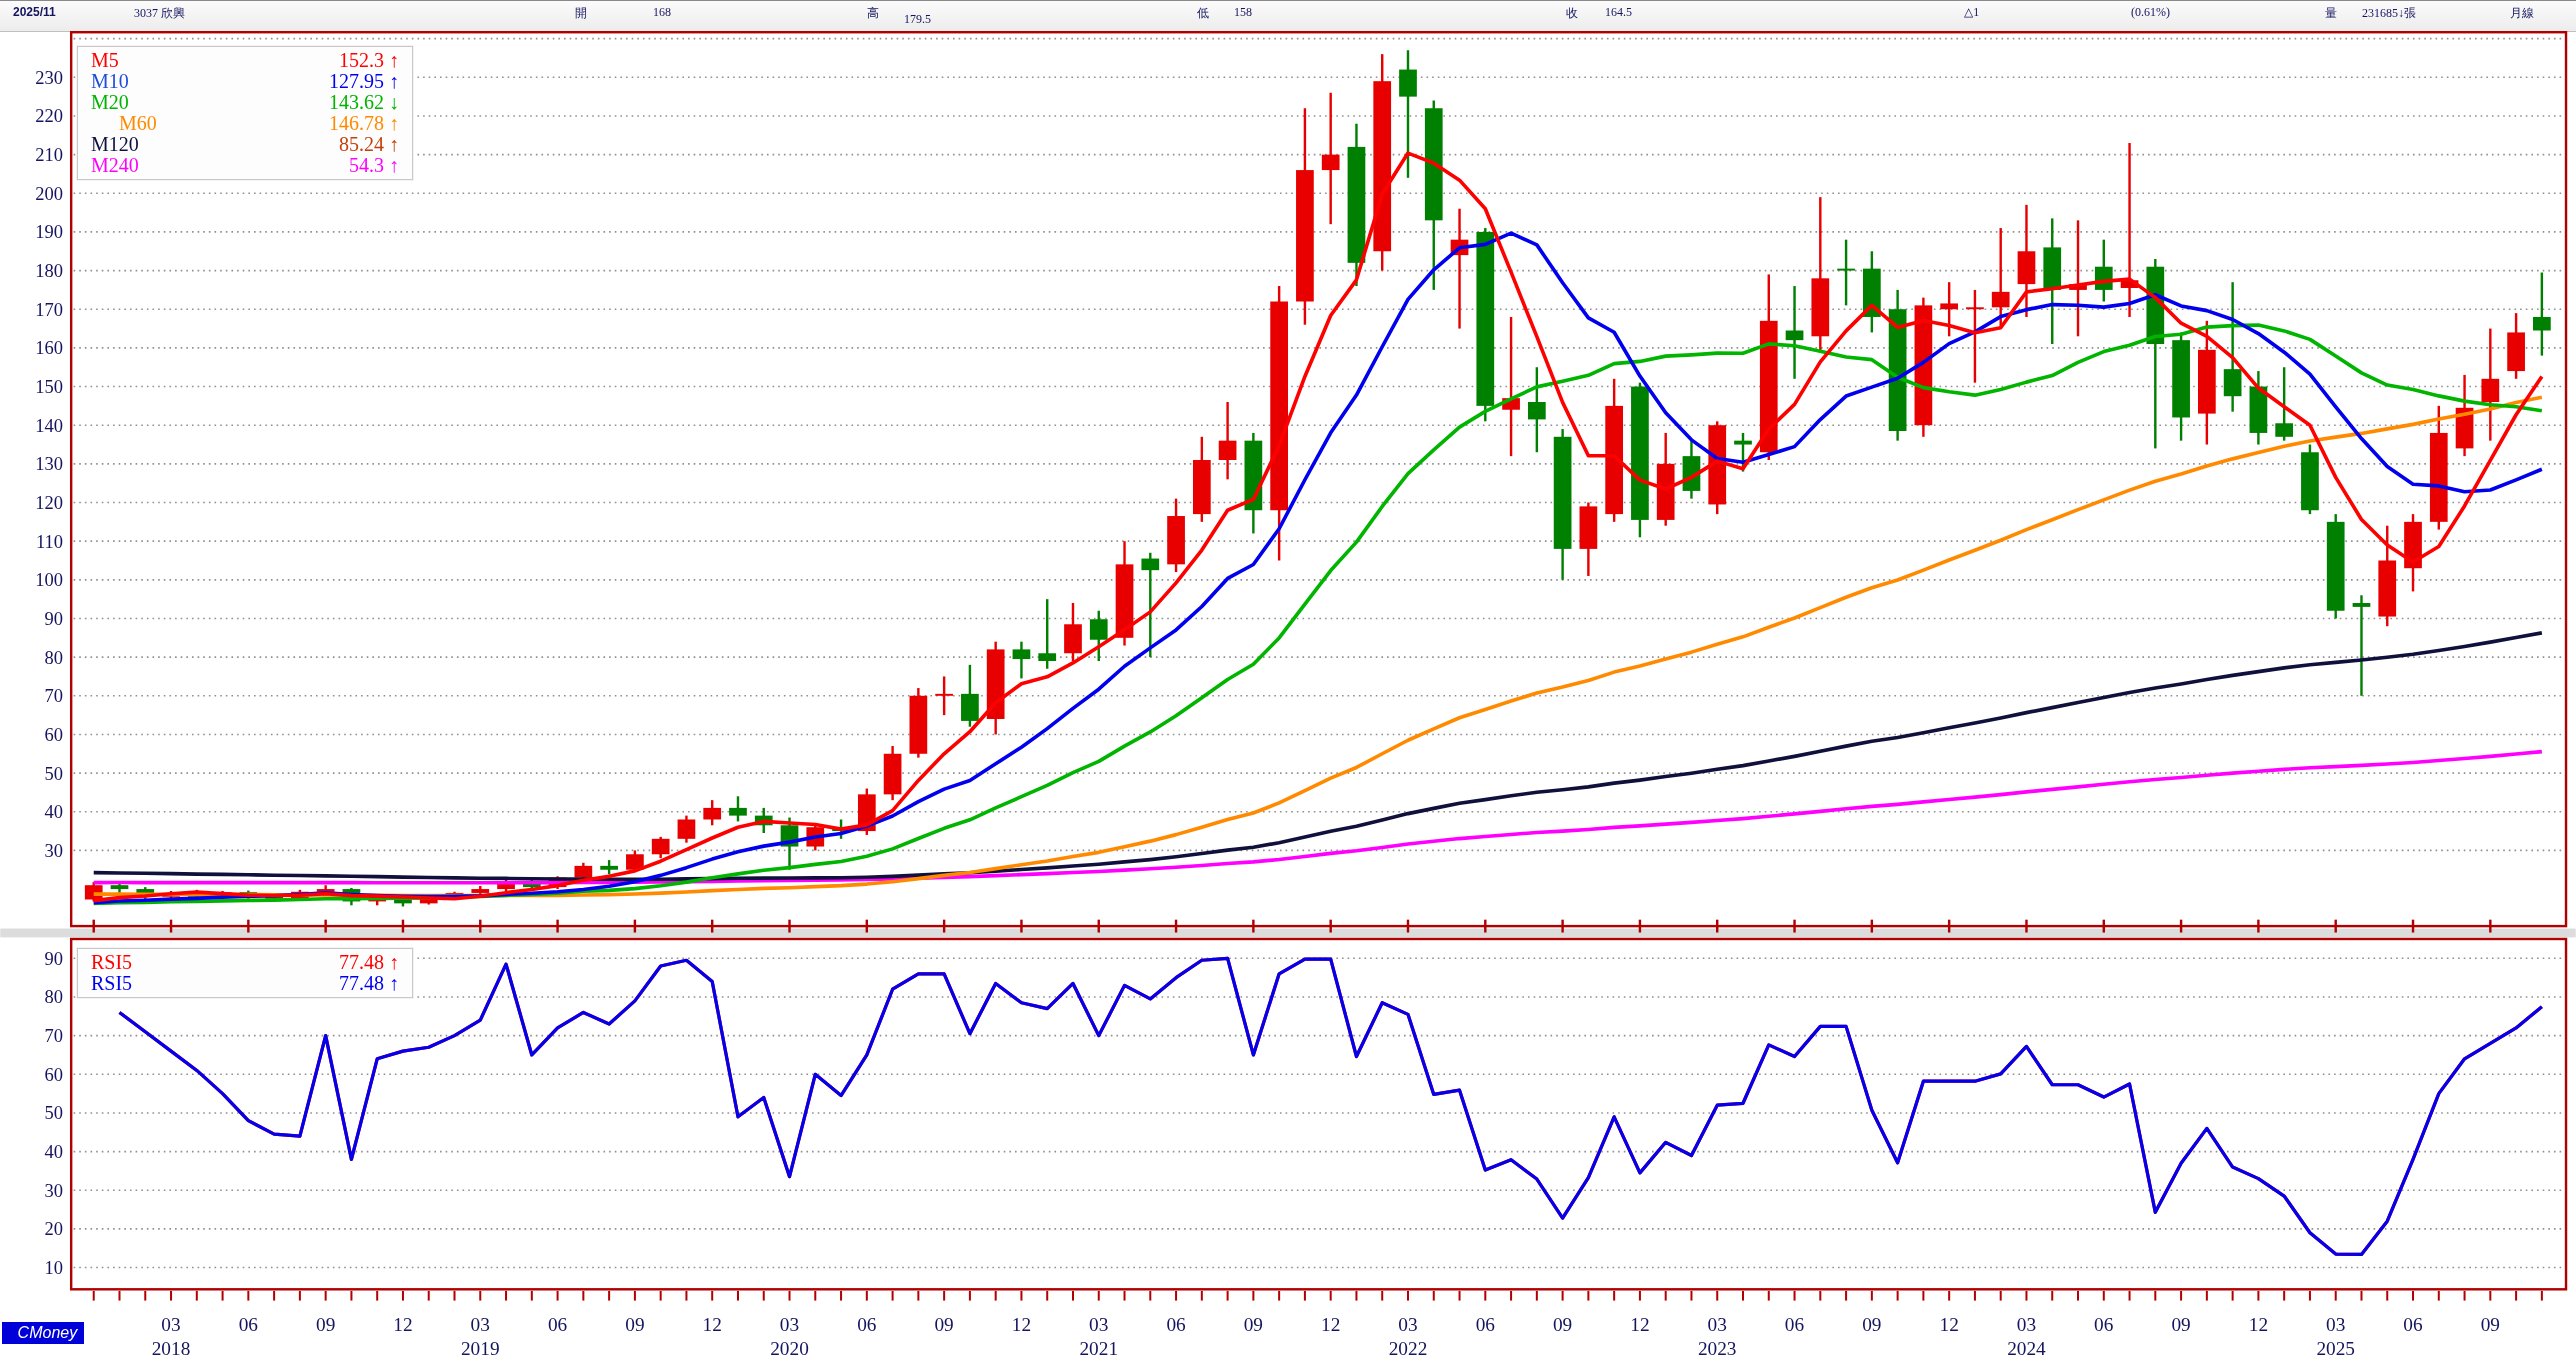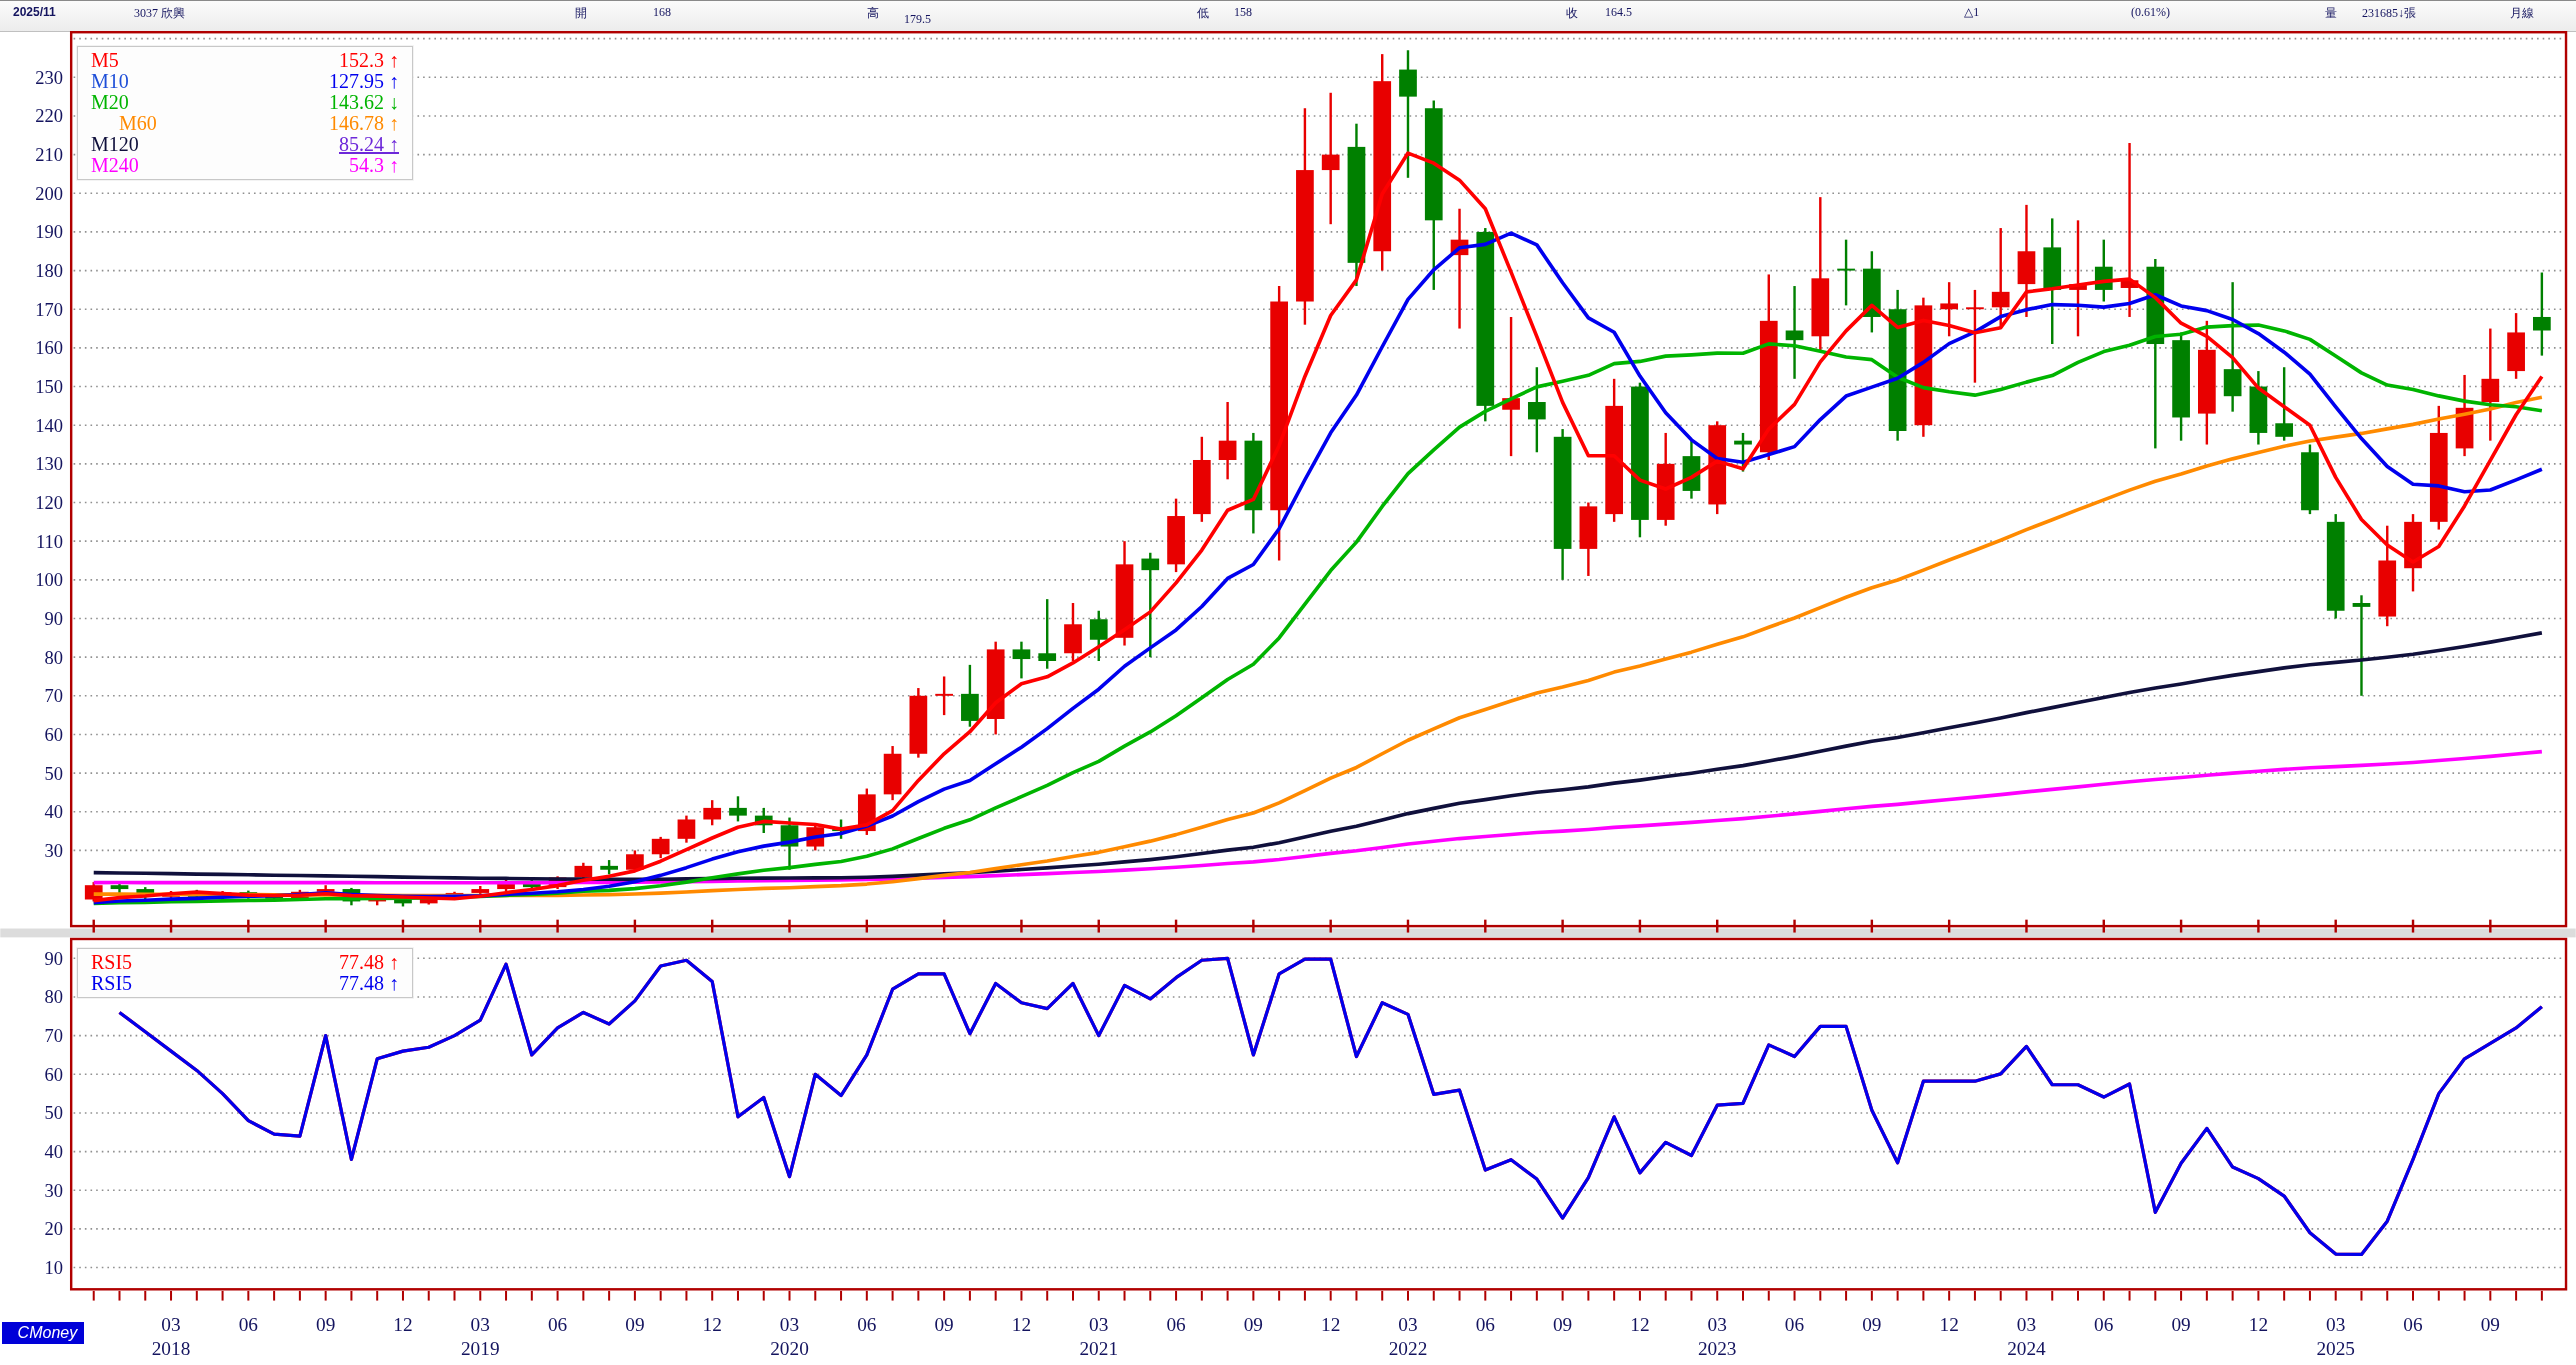--- a/index.html
+++ b/index.html
@@ -502,21 +502,21 @@
       <div class="lgrow">
         <span style="color: rgb(0, 180, 0);">M20</span>
         <span style="color: rgb(0, 180, 0);">143.62 ↓</span>
       </div>
       <div class="lgrow">
         <span style="color: rgb(255, 138, 0); margin-left: 28px;">M60</span>
         <span style="color: rgb(255, 138, 0);">146.78 ↑</span>
       </div>
       <div class="lgrow">
         <span style="color: rgb(16, 16, 60);">M120</span>
-        <span style="color: #6d28d9; text-decoration: underline;">85.24 ↑</span>
+        <span style="color: #c2410c;">85.24 ↑</span>
       </div>
       <div class="lgrow">
         <span style="color: rgb(255, 0, 255);">M240</span>
         <span style="color: rgb(255, 0, 255);">54.3 ↑</span>
       </div>
     </div>
   <div class="legend" id="legend-rsi">
       <div class="lgrow">
         <span style="color: rgb(255, 0, 0);">RSI5</span>
         <span style="color: rgb(255, 0, 0);">77.48 ↑</span>

